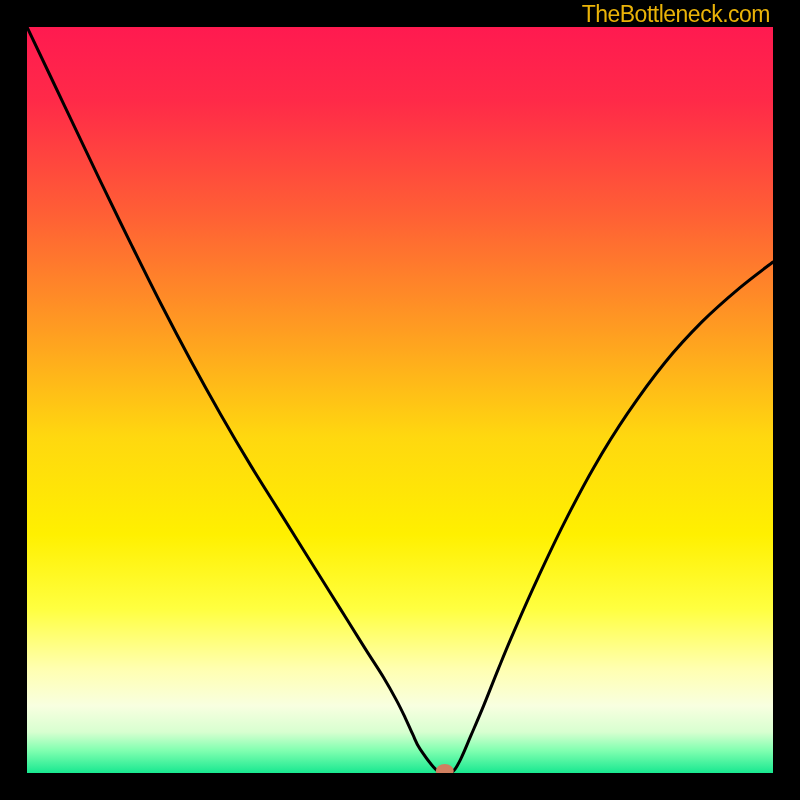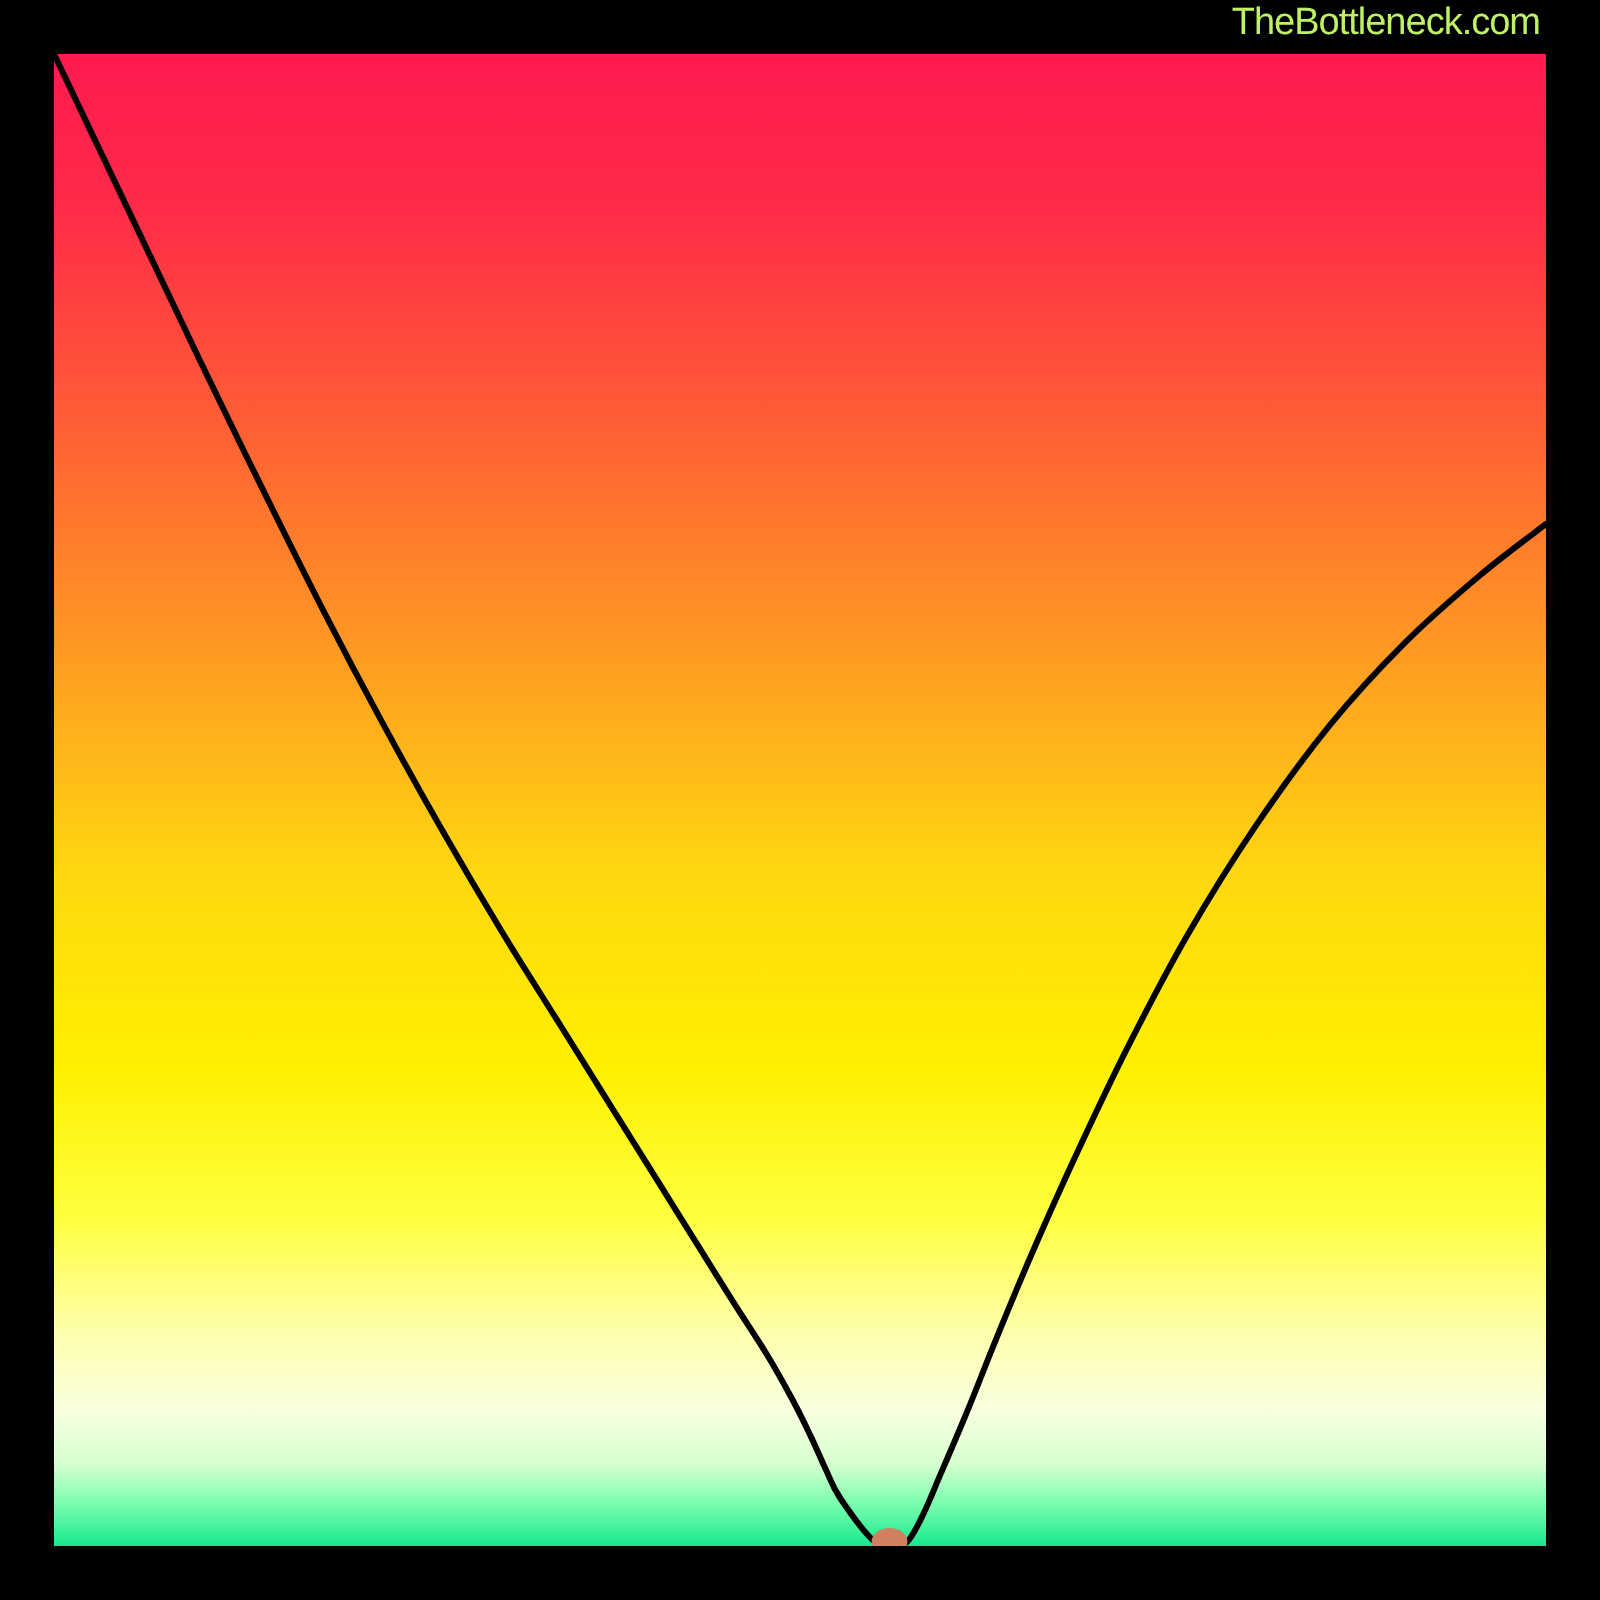--- a/index.html
+++ b/index.html
@@ -24,22 +24,22 @@
     top: 27px;
     left: 27px;
     width: 746px;
     height: 746px;
     overflow: hidden;
   }
   .watermark {
     position: absolute;
     top: 1px;
     right: 30px;
-    color: #bef264;
-    font-size: 19px;
+    color: #eab308;
+    font-size: 23px;
     font-weight: 400;
     letter-spacing: -0.5px;
   }
   svg {
     display: block;
   }
 </style>
 </head>
 <body>
 

